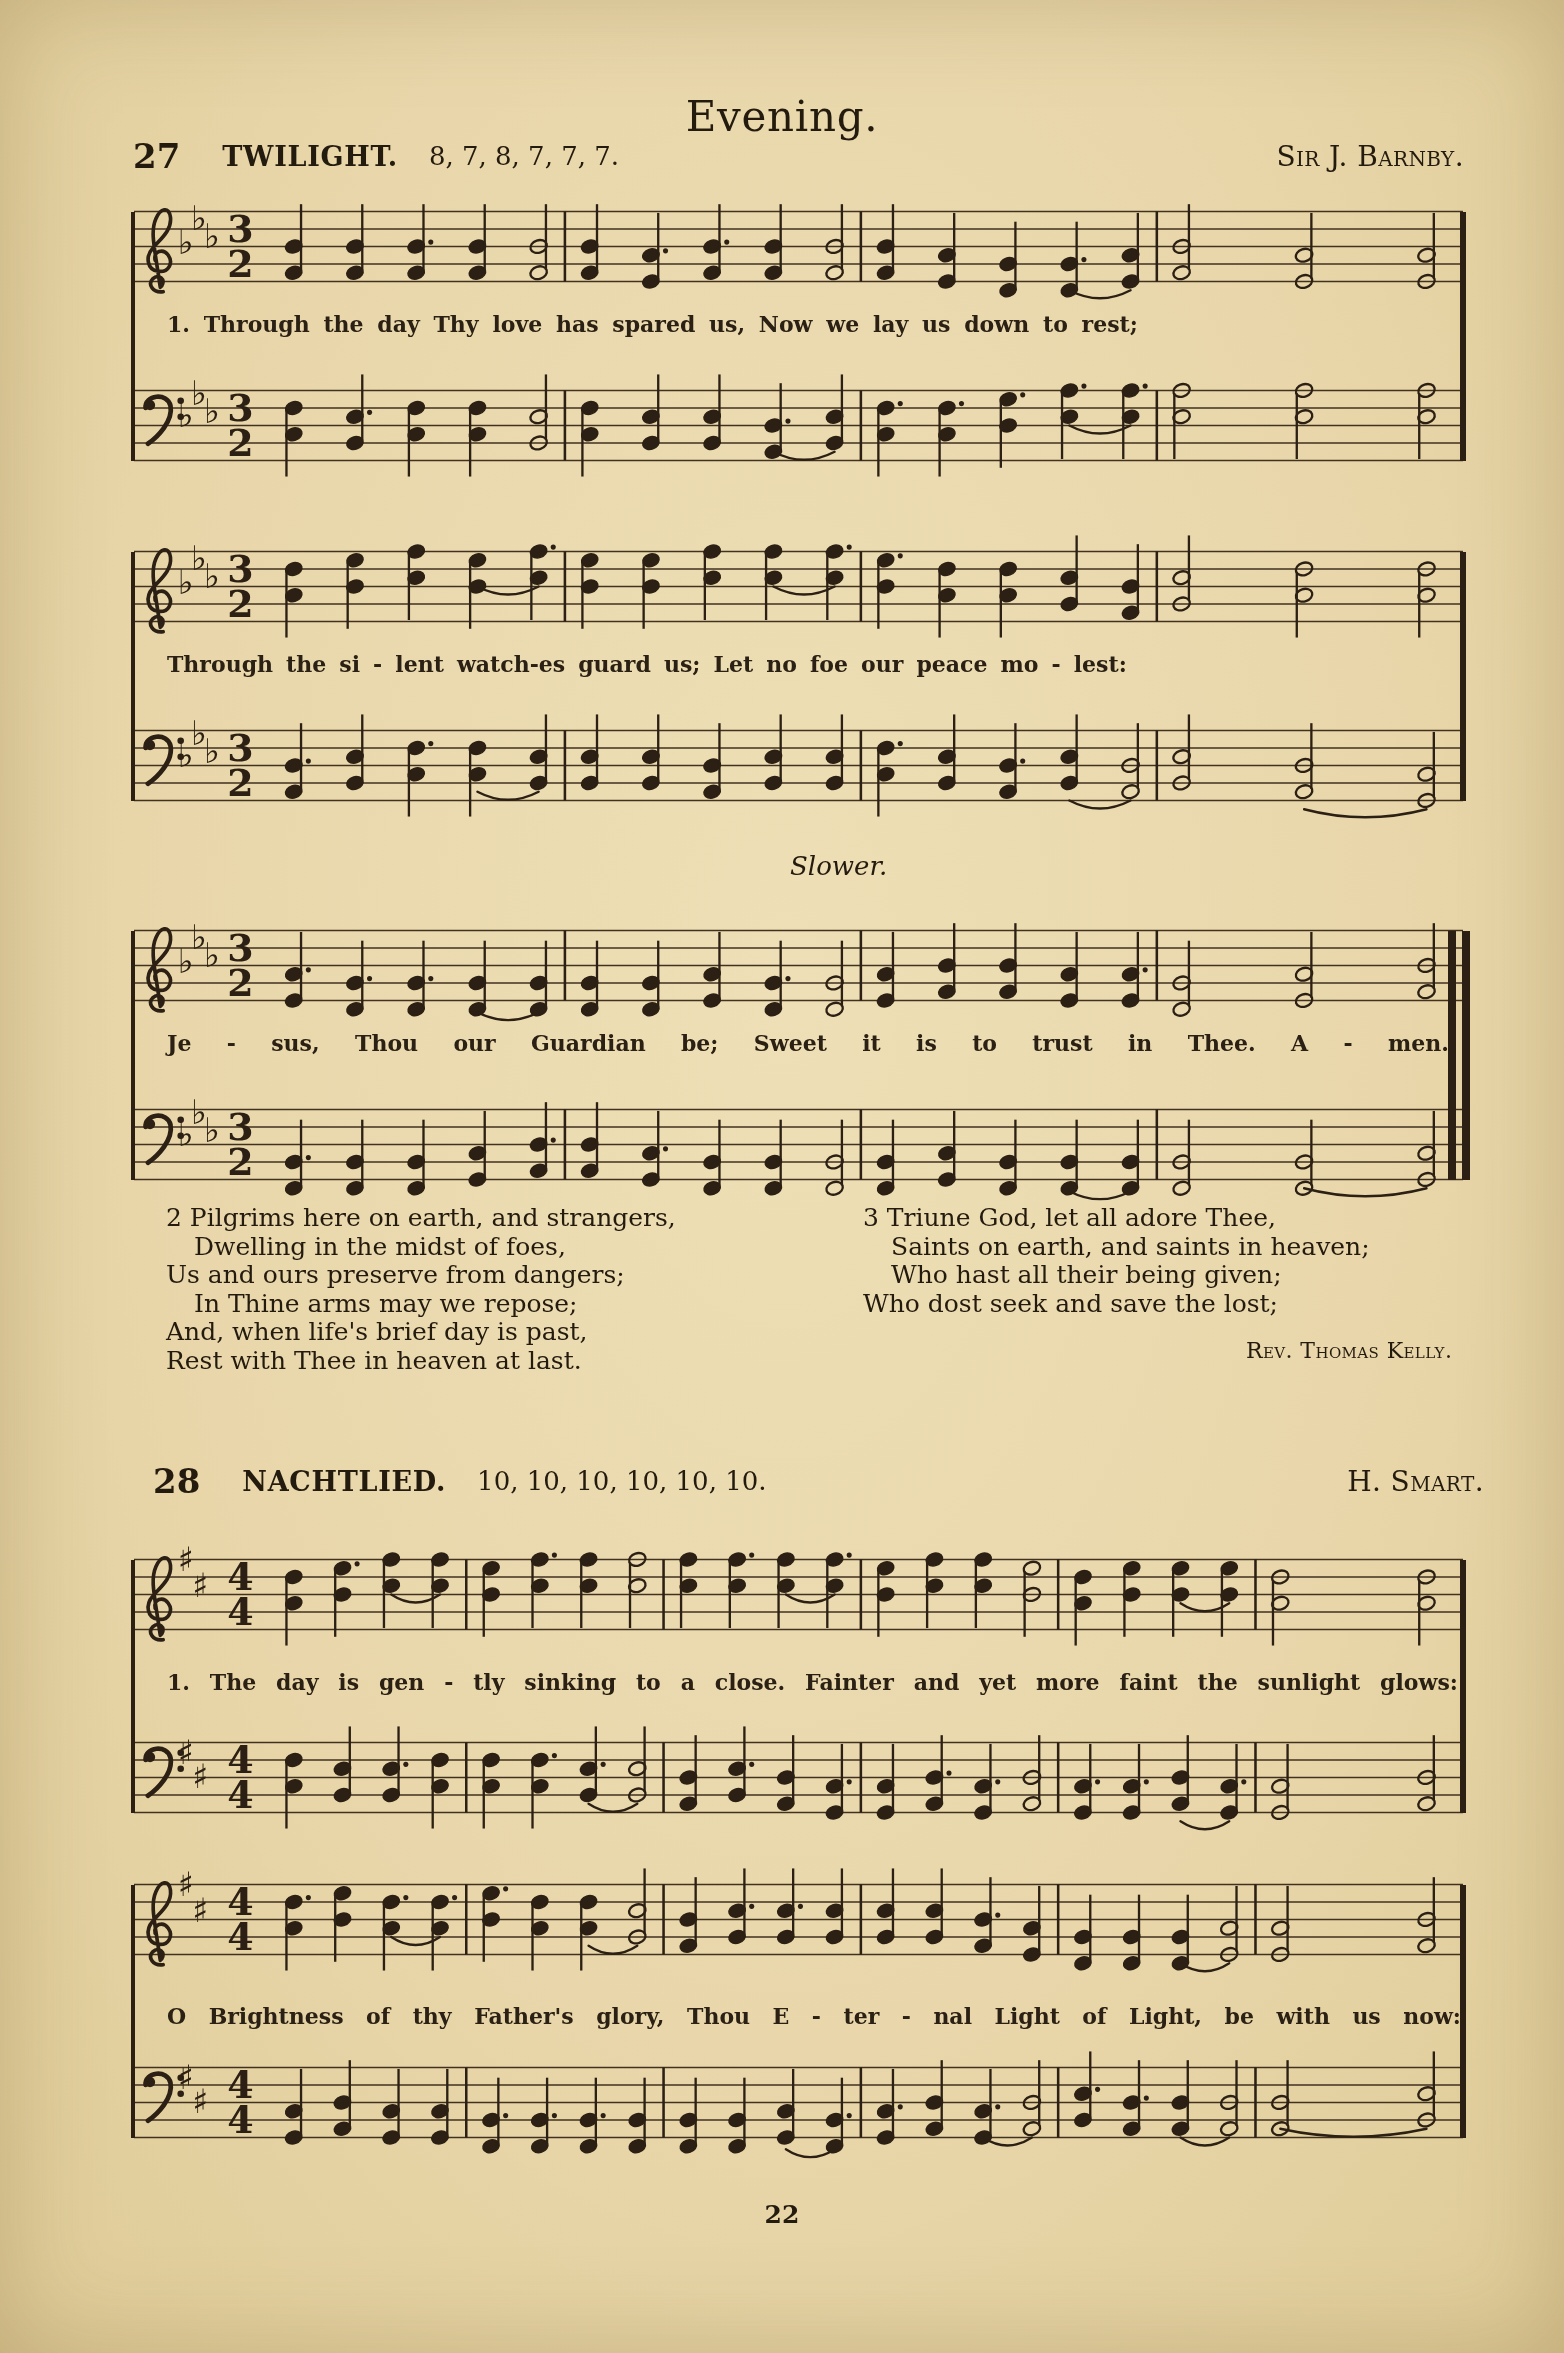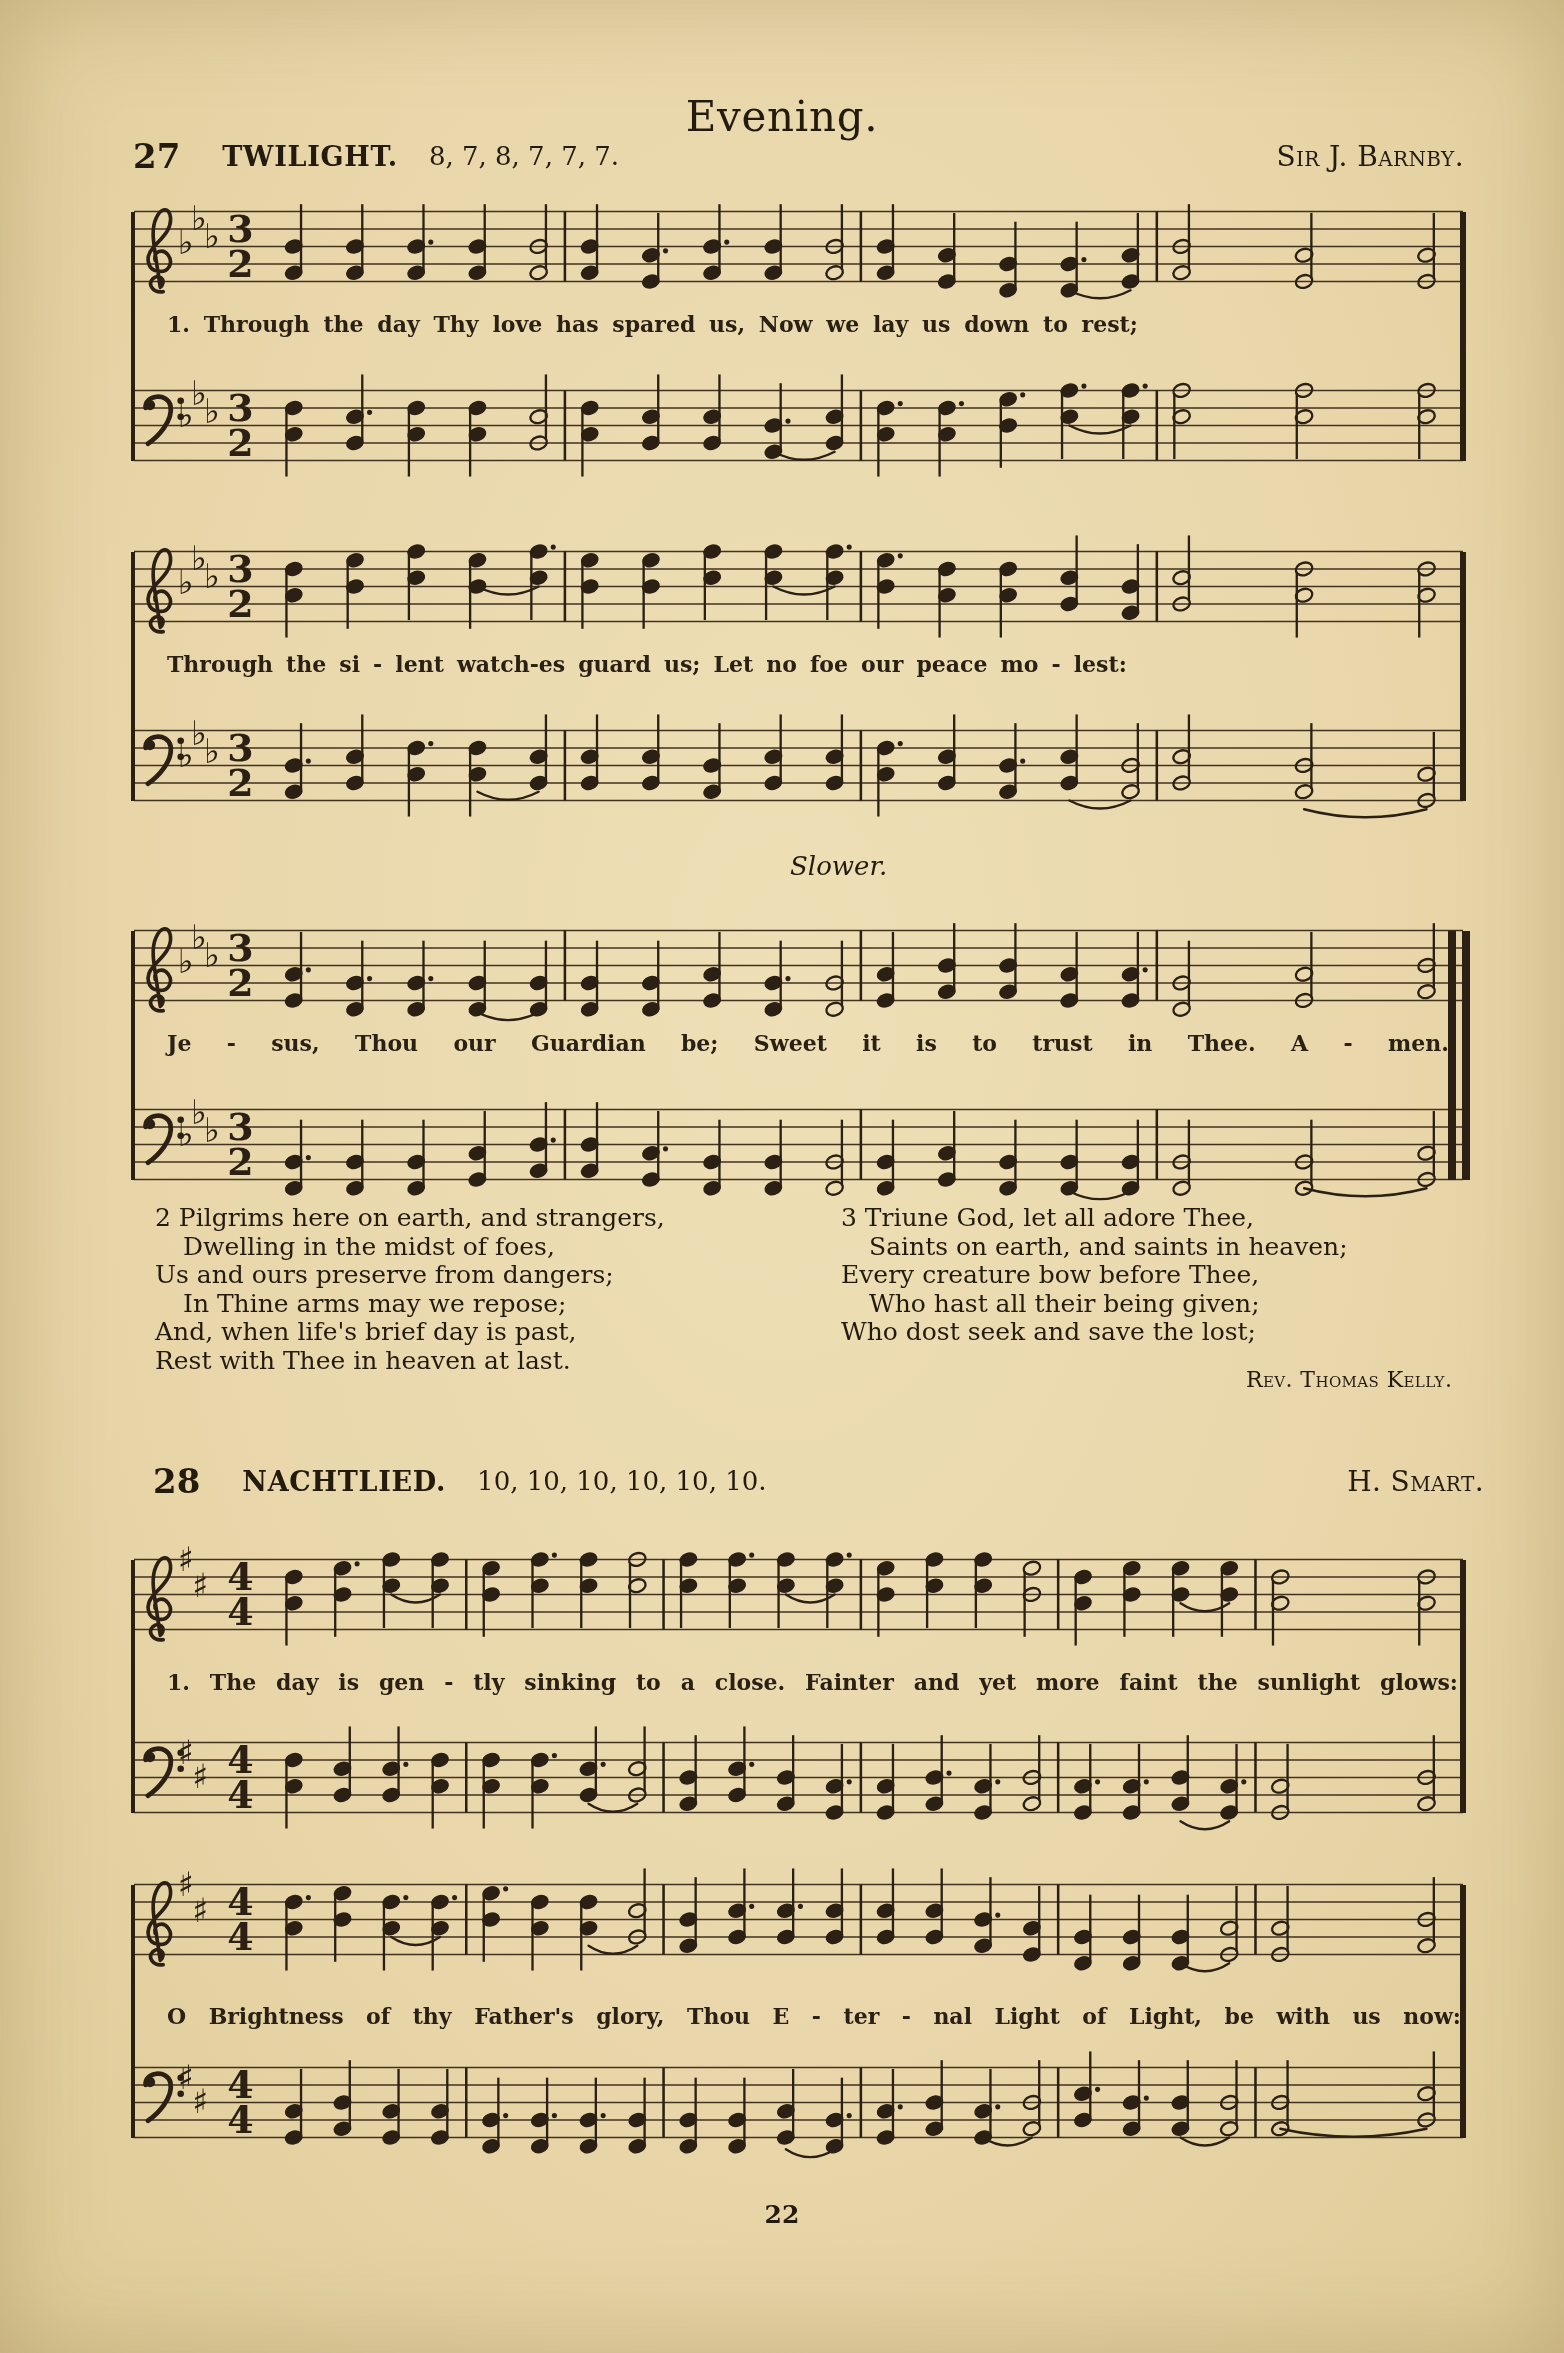--- a/index.html
+++ b/index.html
@@ -48,21 +48,21 @@
   .h28-music .sysbar,.h28-music .endbar{height:253px;}
   .endbar.final{
     right:-5.8px;width:22px;background:transparent;
     border-left:8px solid #2b2013;border-right:8px solid #2b2013;box-sizing:border-box;
   }
   .tempo-label{
     position:absolute;top:676px;left:657px;
     font-style:italic;font-size:26px;
   }
   .verses{position:absolute;top:1204px;left:155px;width:1309px;display:flex;}
-  .vcol{width:686px;font-size:25px;line-height:28.5px;}
+  .vcol{width:686px;font-size:25px;line-height:28.5px;margin-left:11px;}
   .vcol.right{flex:1;}
   .vcol .line.ind{padding-left:28px;}
   .author{
     margin-top:19px;text-align:right;padding-right:11.7px;
     font-size:22px;font-variant:small-caps;letter-spacing:0.4px;
   }
   .page-number{
     position:absolute;top:2200px;left:0;width:100%;
     text-align:center;font-size:25px;font-weight:700;
   }
@@ -589,21 +589,20 @@
         <div class="line ind">Dwelling in the midst of foes,</div>
         <div class="line">Us and ours preserve from dangers;</div>
         <div class="line ind">In Thine arms may we repose;</div>
         <div class="line">And, when life's brief day is past,</div>
         <div class="line">Rest with Thee in heaven at last.</div>
       </div>
     <div class="vcol right">
       <div>
           <div class="line">3 Triune God, let all adore Thee,</div>
           <div class="line ind">Saints on earth, and saints in heaven;</div>
-          <div class="line">Every creature bow before Thee,</div>
           <div class="line ind">Who hast all their being given;</div>
           <div class="line">Who dost seek and save the lost;</div>
         </div>
       <div class="author">Rev. Thomas Kelly.</div>
     </div>
   </div>
 
   <div class="hymn-head h28-head">
     <span class="hymn-num">28</span>
     <span class="hymn-title">NACHTLIED.</span>

